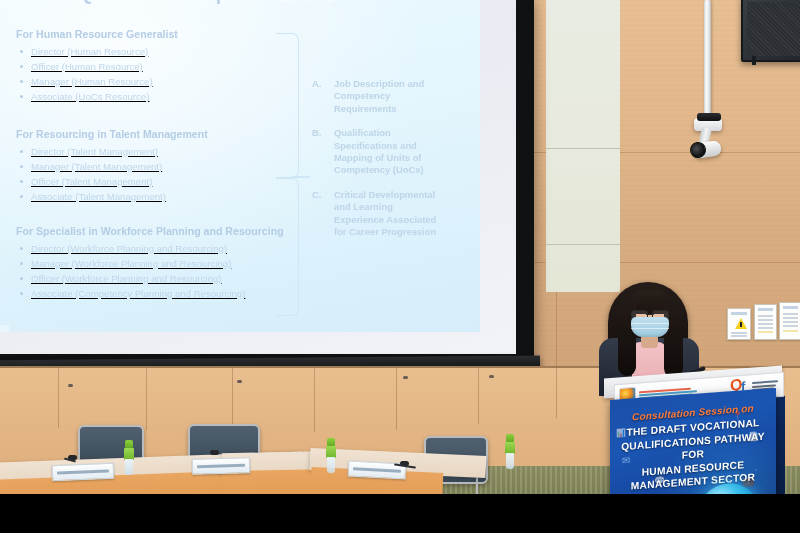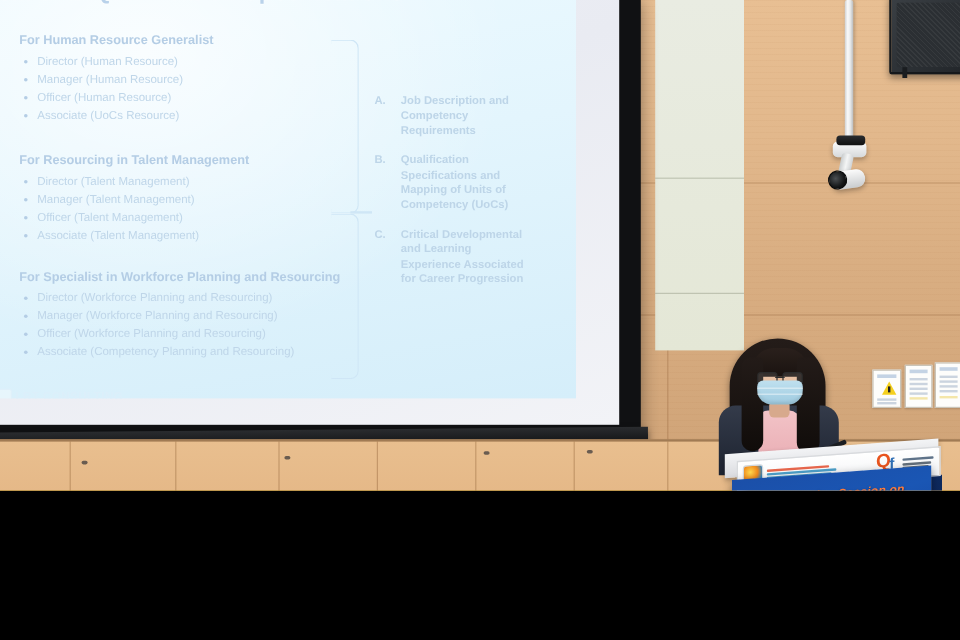--- a/index.html
+++ b/index.html
@@ -1,17 +1,17 @@
 <!DOCTYPE html>
 <html><head>
 <meta charset="utf-8">
 <style>
   html,body{margin:0;padding:0;background:#000;}
   body{font-family:"Liberation Sans",sans-serif;}
-  #scene{position:relative;width:800px;height:409px;overflow:hidden;background:#eab308;}
+  #scene{position:relative;width:800px;height:494px;overflow:hidden;background:#ef4444;}
 
   
   .wall-wood{position:absolute;left:0;top:0;width:800px;height:400px;
     background:
       linear-gradient(180deg,#e8bf93 0%,#e2b88c 28%,#d9ae82 55%,#cfa377 100%);
   }
   .wall-grain{position:absolute;left:0;top:0;width:100%;height:100%;
     background:repeating-linear-gradient(180deg,rgba(160,100,50,.055) 0px,rgba(160,100,50,.055) 1px,rgba(255,255,255,0) 1px,rgba(255,255,255,0) 5px);
     opacity:.85;}
   .wall-seam{position:absolute;background:rgba(130,80,40,.28);height:1px;}
@@ -60,21 +60,21 @@
   .slide{position:absolute;left:-8px;top:-8px;width:500px;height:352px;
     background:linear-gradient(170deg,#edfaff 0%,#e3f5fd 45%,#d5eefa 100%);
     overflow:hidden;}
   .slide-glow{position:absolute;inset:0;background:radial-gradient(ellipse at 28% 18%,rgba(255,255,255,.75),rgba(255,255,255,0) 60%);pointer-events:none;}
   .slide-title{position:absolute;left:-6px;top:2px;width:420px;
     font-size:19.5px;font-weight:bold;color:#b9d2ea;letter-spacing:.1px;
     text-shadow:0 1px 1px rgba(255,255,255,.7);white-space:nowrap;}
 
   .grp{position:absolute;left:36px;width:300px;}
   .grp-h{font-size:10.6px;font-weight:bold;color:#b4cde5;margin-bottom:3.5px;}
-  .grp ul{list-style:none;margin:0;padding:0;}
+  .grp ul{list-style:none;margin:0;padding:0;text-decoration:underline;}
   .grp li{font-size:9.6px;color:#bfd6e9;line-height:15.2px;padding-left:15px;position:relative;}
   .grp li:before{content:"";position:absolute;left:4px;top:6.2px;width:3px;height:3px;border-radius:50%;background:#b4cde5;}
 
   .abc{position:absolute;left:330px;width:130px;}
   .abc-item{position:relative;padding-left:24px;font-size:9.4px;line-height:12.4px;
     font-weight:bold;color:#bdd5e8;margin-bottom:12px;}
   .abc-item .lt{position:absolute;left:2px;top:0;font-weight:bold;color:#bdd5e8;}
 
   .bracket{position:absolute;border:1.6px solid #cfe6f6;border-left:none;border-radius:0 7px 7px 0;}
   .bracket-tick{position:absolute;height:1.6px;background:#cfe6f6;}
@@ -264,22 +264,22 @@
 
       <div class="slide">
         <div class="slide-glow"></div>
 
         <div class="slide-title">Vocational Qualification Specifications</div>
 
         <div class="grp" style="top:48px;">
           <div class="grp-h">For Human Resource Generalist</div>
           <ul>
             <li>Director (Human Resource)</li>
+            <li>Officer (Human Resource)</li>
             <li>Manager (Human Resource)</li>
-            <li>Officer (Human Resource)</li>
             <li>Associate (UoCs Resource)</li>
           </ul>
         </div>
 
         <div class="grp" style="top:148px;">
           <div class="grp-h">For Resourcing in Talent Management</div>
           <ul>
             <li>Director (Talent Management)</li>
             <li>Manager (Talent Management)</li>
             <li>Officer (Talent Management)</li>

